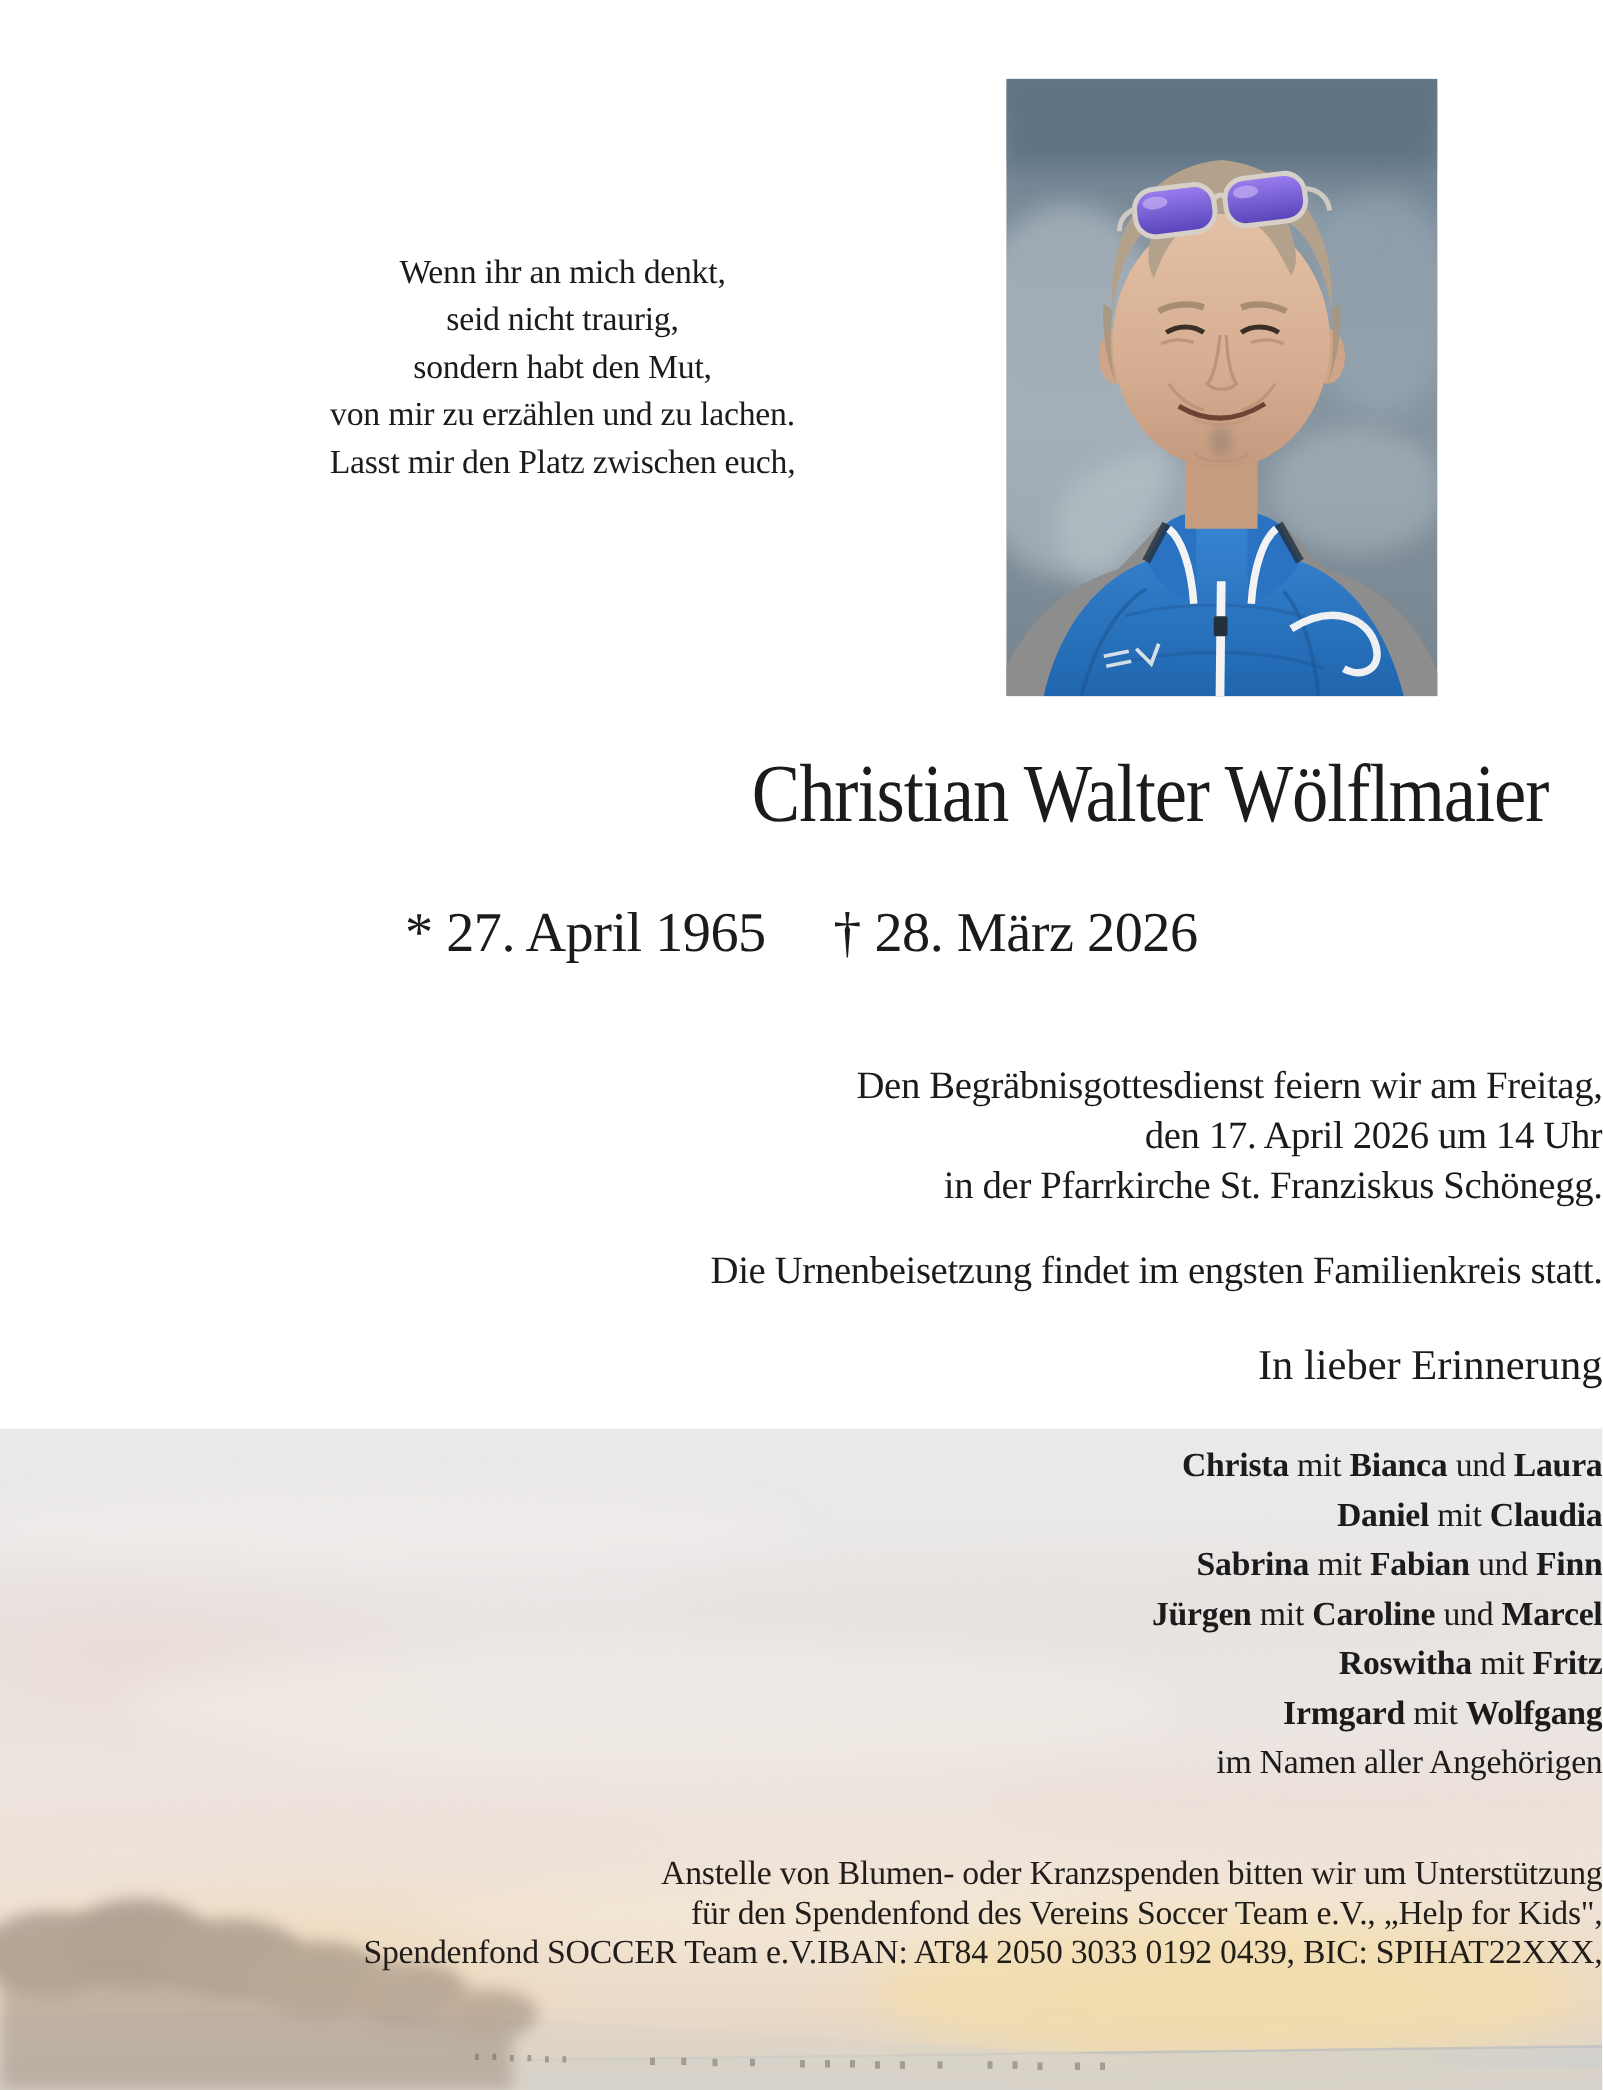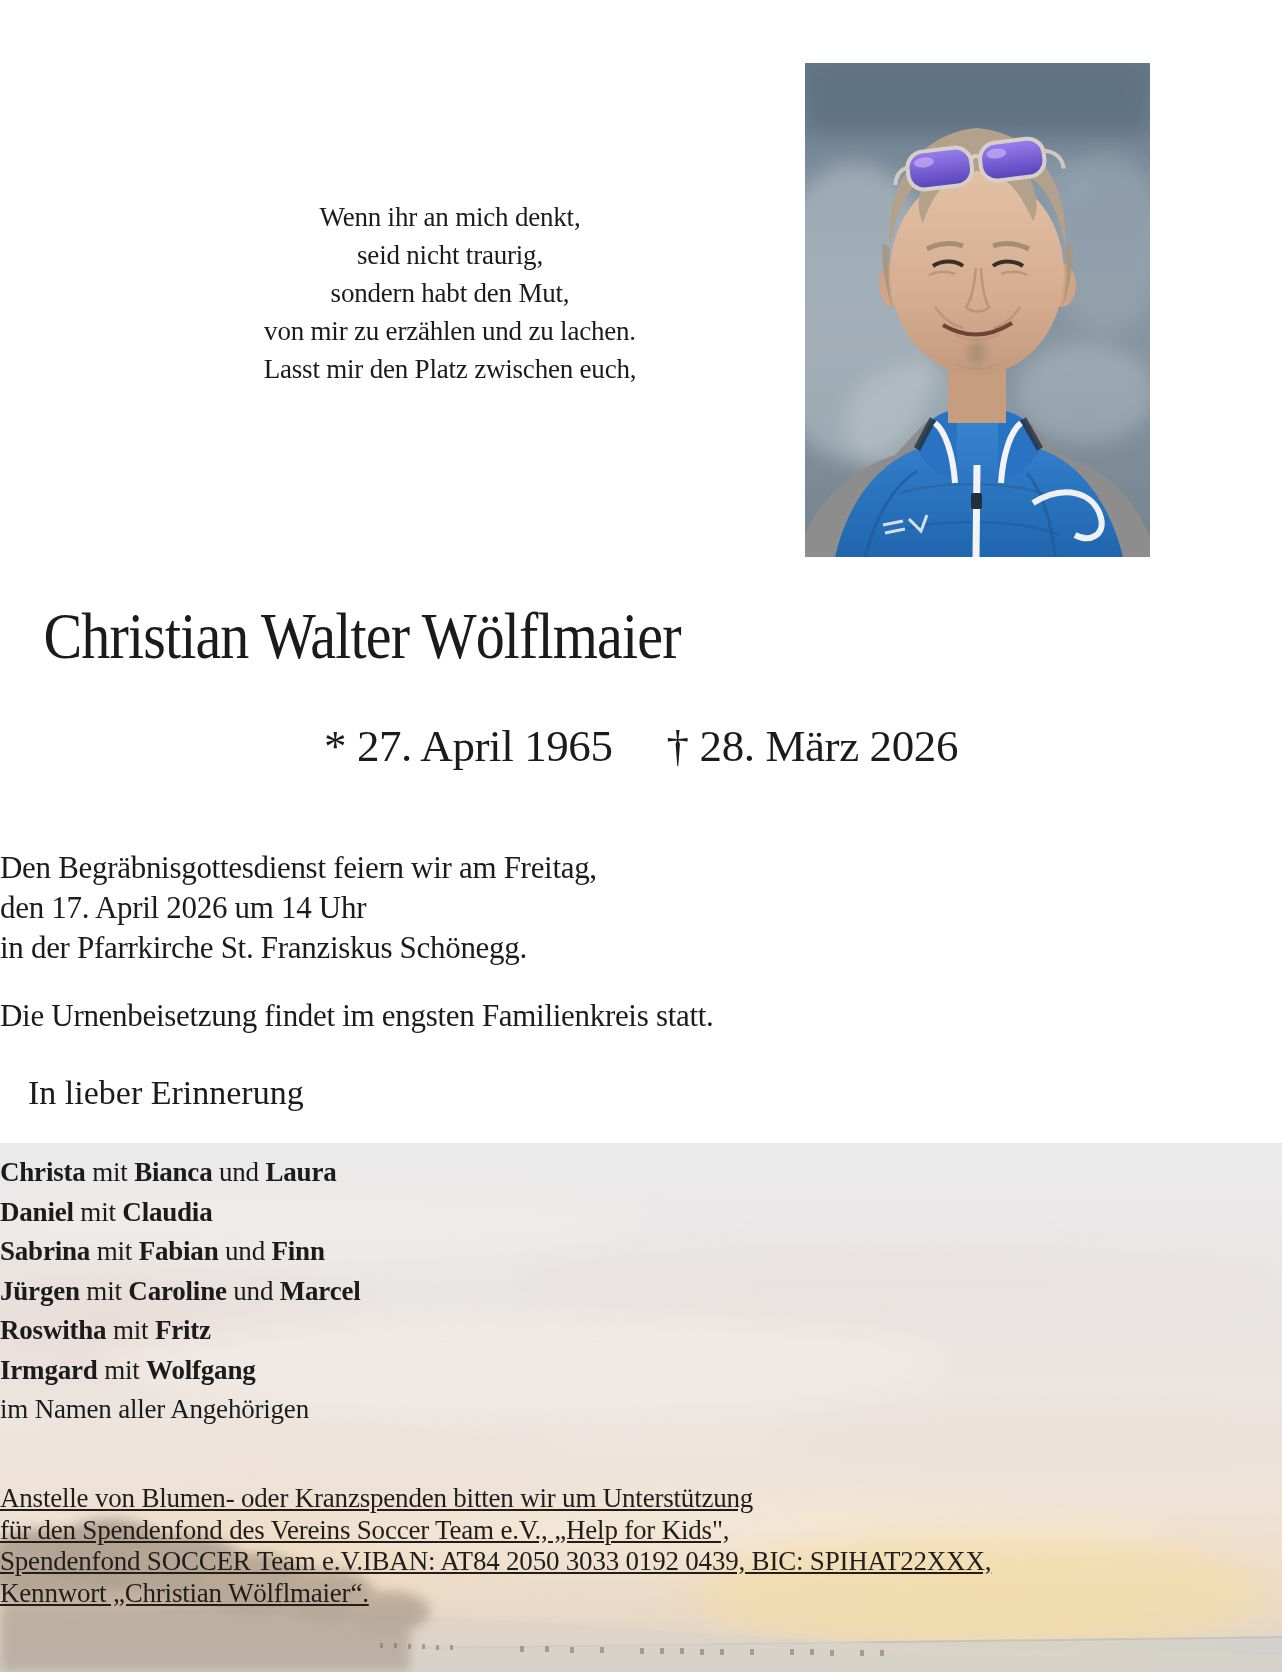--- a/index.html
+++ b/index.html
@@ -5,21 +5,21 @@
   html,body{margin:0;padding:0;background:#ffffff;}
   .card{
     position:relative;
     width:1282px;height:1672px;
     background:#ffffff;
     overflow:hidden;
     font-family:"Liberation Serif","DejaVu Serif",serif;
     color:#1b1b1b;
   }
   .abs{position:absolute;}
-  .center{left:0;right:0;text-align:left;}
+  .center{left:0;right:0;text-align:right;}
 
   .poem{
     top:198px;left:100px;width:700px;
     text-align:center;
     font-size:27px;line-height:38px;
     letter-spacing:-0.2px;
   }
 
   .portrait{
     top:63px;left:805px;width:345px;height:494px;
@@ -78,21 +78,20 @@
     letter-spacing:-0.2px;
   }
   .family .bold{font-weight:bold;}
   .family-closing{font-weight:normal;}
 
   .donation{
     top:1483px;
     font-size:27px;line-height:31.5px;
     letter-spacing:-0.2px;
     color:#201d1a;
-    text-decoration:underline;
   }
 </style>
 </head>
 <body>
 
 <div class="card">
 
   <div class="abs poem">
     <div>Wenn ihr an mich denkt,</div>
     <div>seid nicht traurig,</div>
@@ -300,16 +299,15 @@
       <div><span class="bold">Jürgen</span><span> mit </span><span class="bold">Caroline</span><span> und </span><span class="bold">Marcel</span></div>
       <div><span class="bold">Roswitha</span><span> mit </span><span class="bold">Fritz</span></div>
       <div><span class="bold">Irmgard</span><span> mit </span><span class="bold">Wolfgang</span></div>
       <div class="family-closing">im Namen aller Angehörigen</div>
     </div>
 
   <div class="abs center donation">
     <div>Anstelle von Blumen- oder Kranzspenden bitten wir um Unterstützung</div>
     <div>für den Spendenfond des Vereins Soccer Team e.V., „Help for Kids",</div>
     <div>Spendenfond SOCCER Team e.V.IBAN: AT84 2050 3033 0192 0439, BIC: SPIHAT22XXX,</div>
-    <div>Kennwort „Christian Wölflmaier“.</div>
   </div>
 
 </div>
 
 </body></html>

